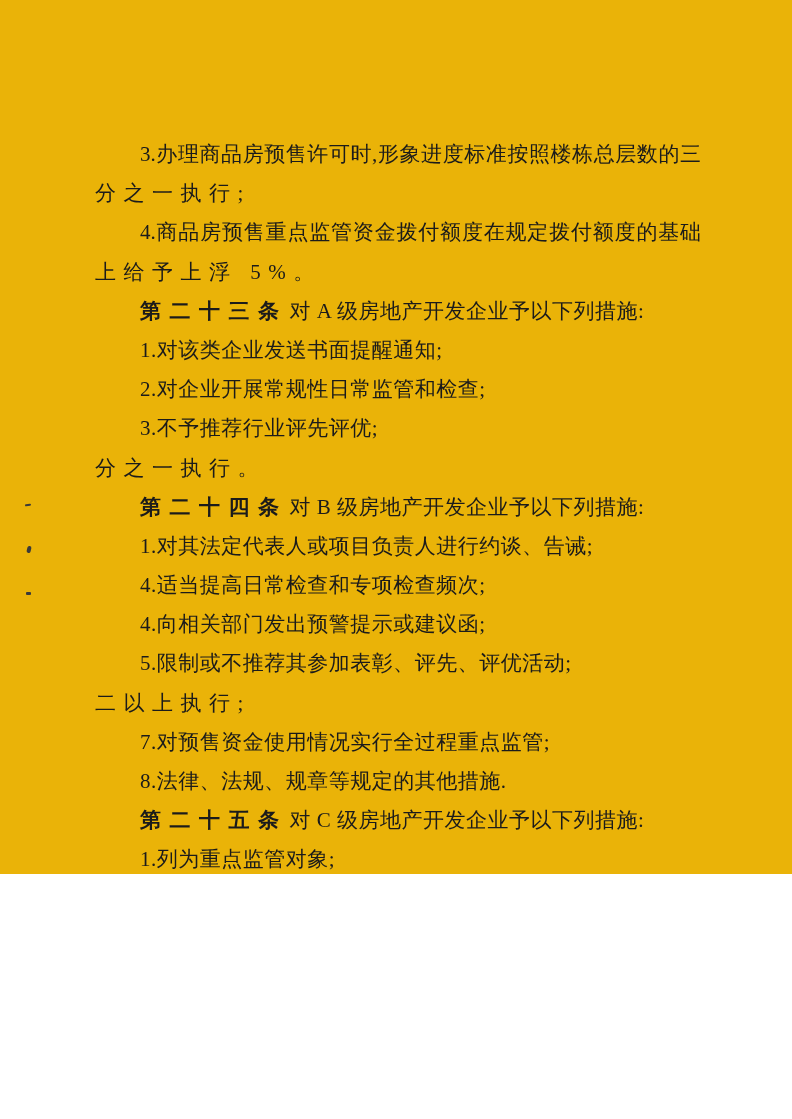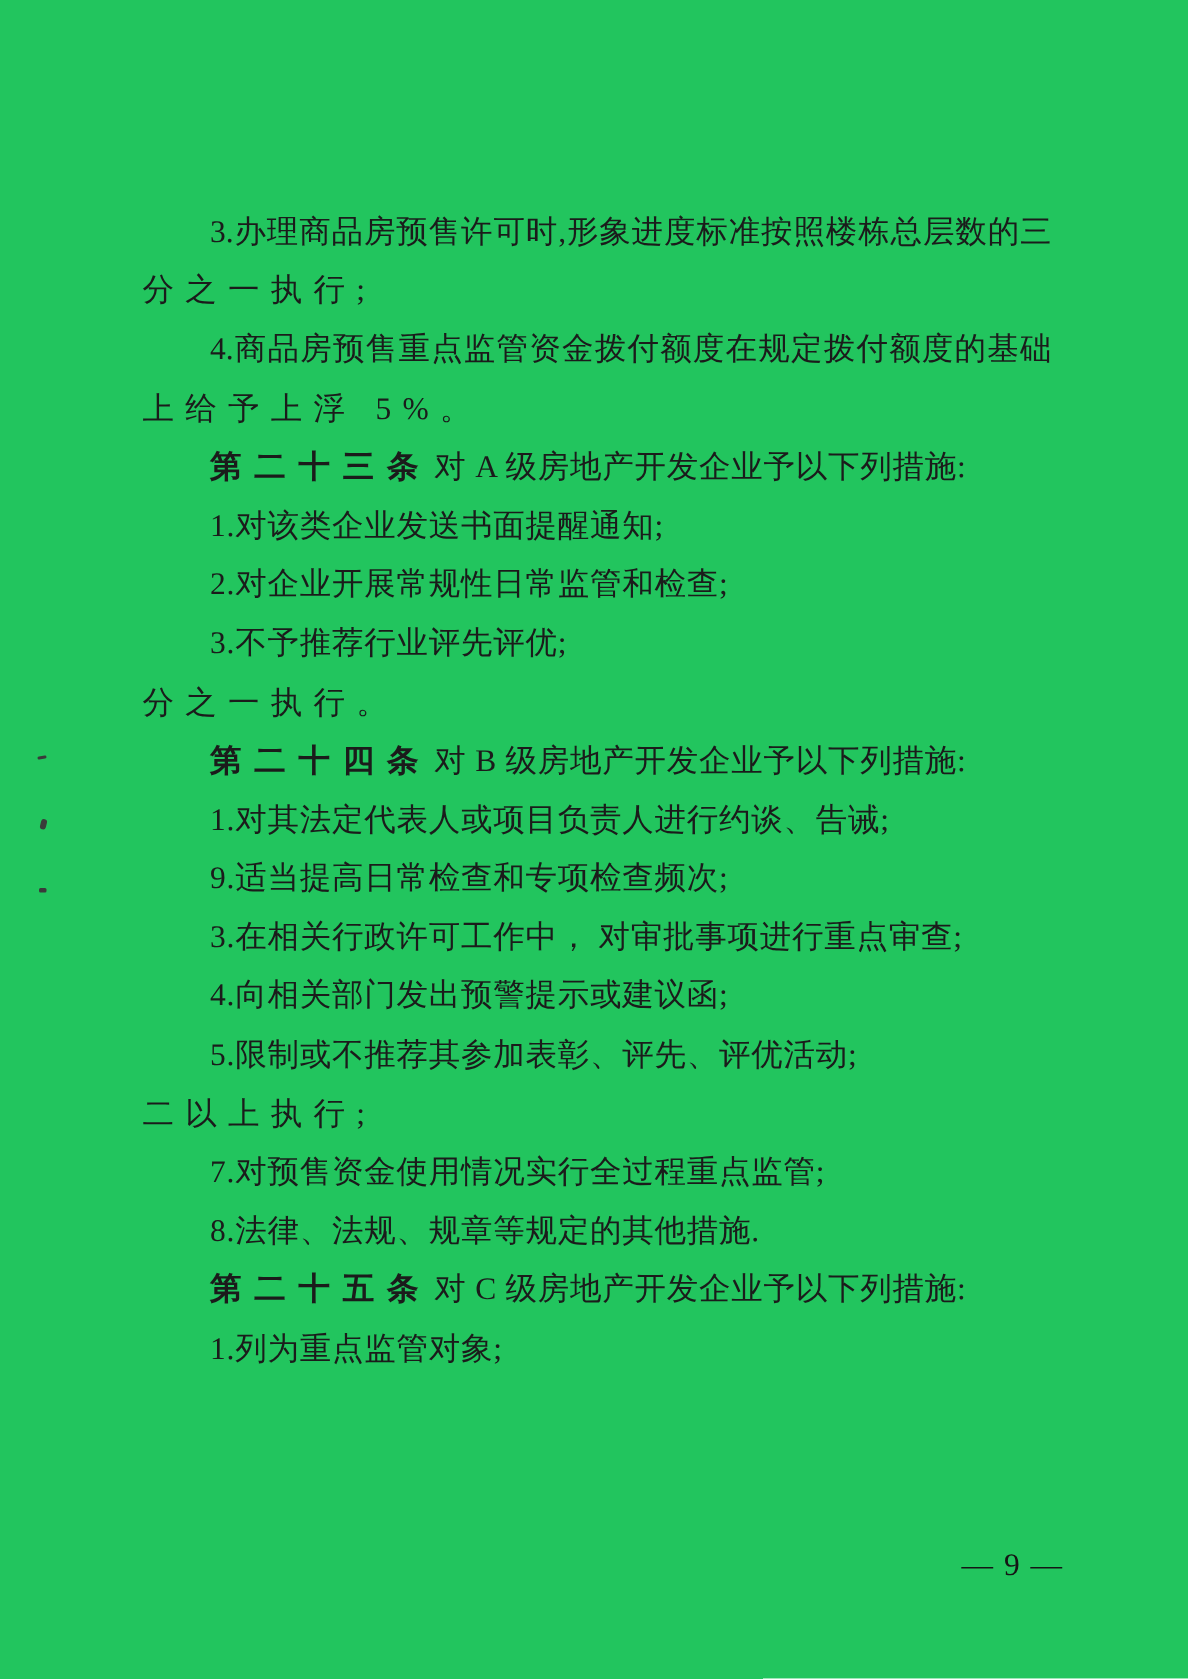--- a/index.html
+++ b/index.html
@@ -3,22 +3,22 @@
 <meta charset="utf-8">
 <style>
   html, body {
     margin: 0;
     padding: 0;
     background: #ffffff;
   }
   .page {
     position: relative;
     width: 792px;
-    height: 1119px;
-    background: #22c55e;
+    height: 874px;
+    background: #eab308;
     overflow: hidden;
     font-family: "Liberation Serif", "DejaVu Serif", serif;
     color: #1b1b1b;
   }
   .doc-body {
     position: absolute;
     left: 95px;
     top: 135px;
     width: 606px;
   }
@@ -84,22 +84,21 @@
       <div class="line cont-wide">分之一执行;</div>
       <div class="line para-first">4.商品房预售重点监管资金拨付额度在规定拨付额度的基础</div>
       <div class="line cont-wide">上给予上浮 5%。</div>
       <div class="line heading"><span class="term">第二十三条</span><span class="rest">对 A 级房地产开发企业予以下列措施:</span></div>
       <div class="line item">1.对该类企业发送书面提醒通知;</div>
       <div class="line item">2.对企业开展常规性日常监管和检查;</div>
       <div class="line item">3.不予推荐行业评先评优;</div>
       <div class="line cont-wide">分之一执行。</div>
       <div class="line heading"><span class="term">第二十四条</span><span class="rest">对 B 级房地产开发企业予以下列措施:</span></div>
       <div class="line item">1.对其法定代表人或项目负责人进行约谈、告诫;</div>
-      <div class="line item">9.适当提高日常检查和专项检查频次;</div>
-      <div class="line item">3.在相关行政许可工作中， 对审批事项进行重点审查;</div>
+      <div class="line item">4.适当提高日常检查和专项检查频次;</div>
       <div class="line item">4.向相关部门发出预警提示或建议函;</div>
       <div class="line item">5.限制或不推荐其参加表彰、评先、评优活动;</div>
       <div class="line cont-wide">二以上执行;</div>
       <div class="line item">7.对预售资金使用情况实行全过程重点监管;</div>
       <div class="line item">8.法律、法规、规章等规定的其他措施.</div>
       <div class="line heading"><span class="term">第二十五条</span><span class="rest">对 C 级房地产开发企业予以下列措施:</span></div>
       <div class="line item">1.列为重点监管对象;</div>
     </div>
 
   <div class="artifact a1"></div>

